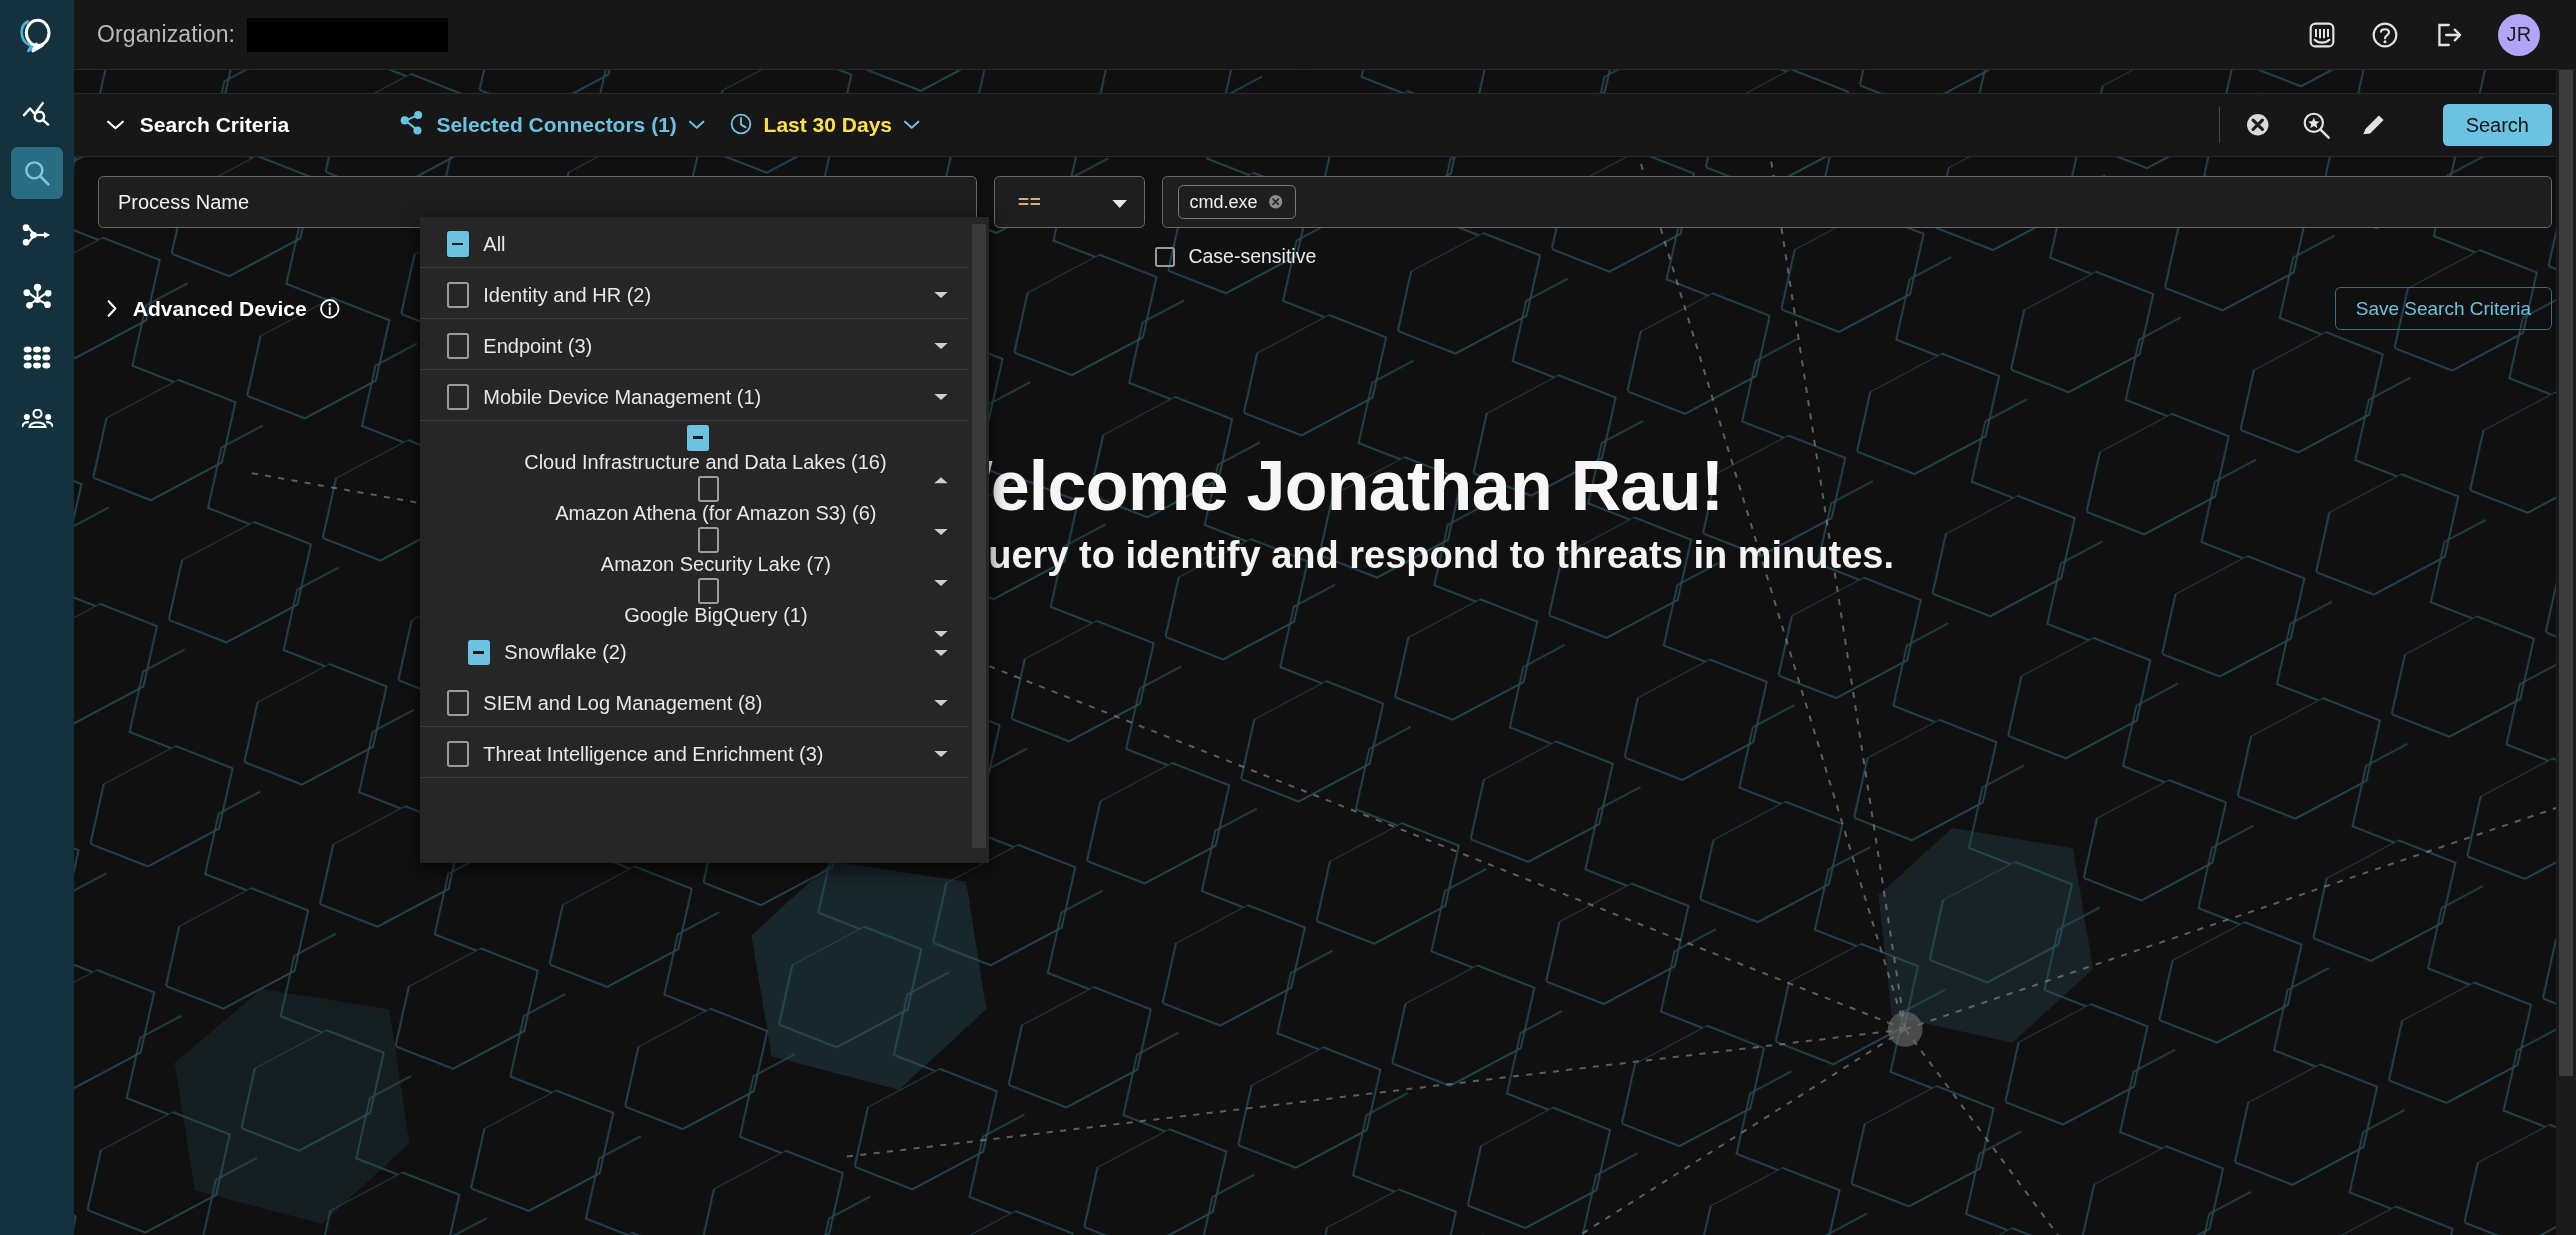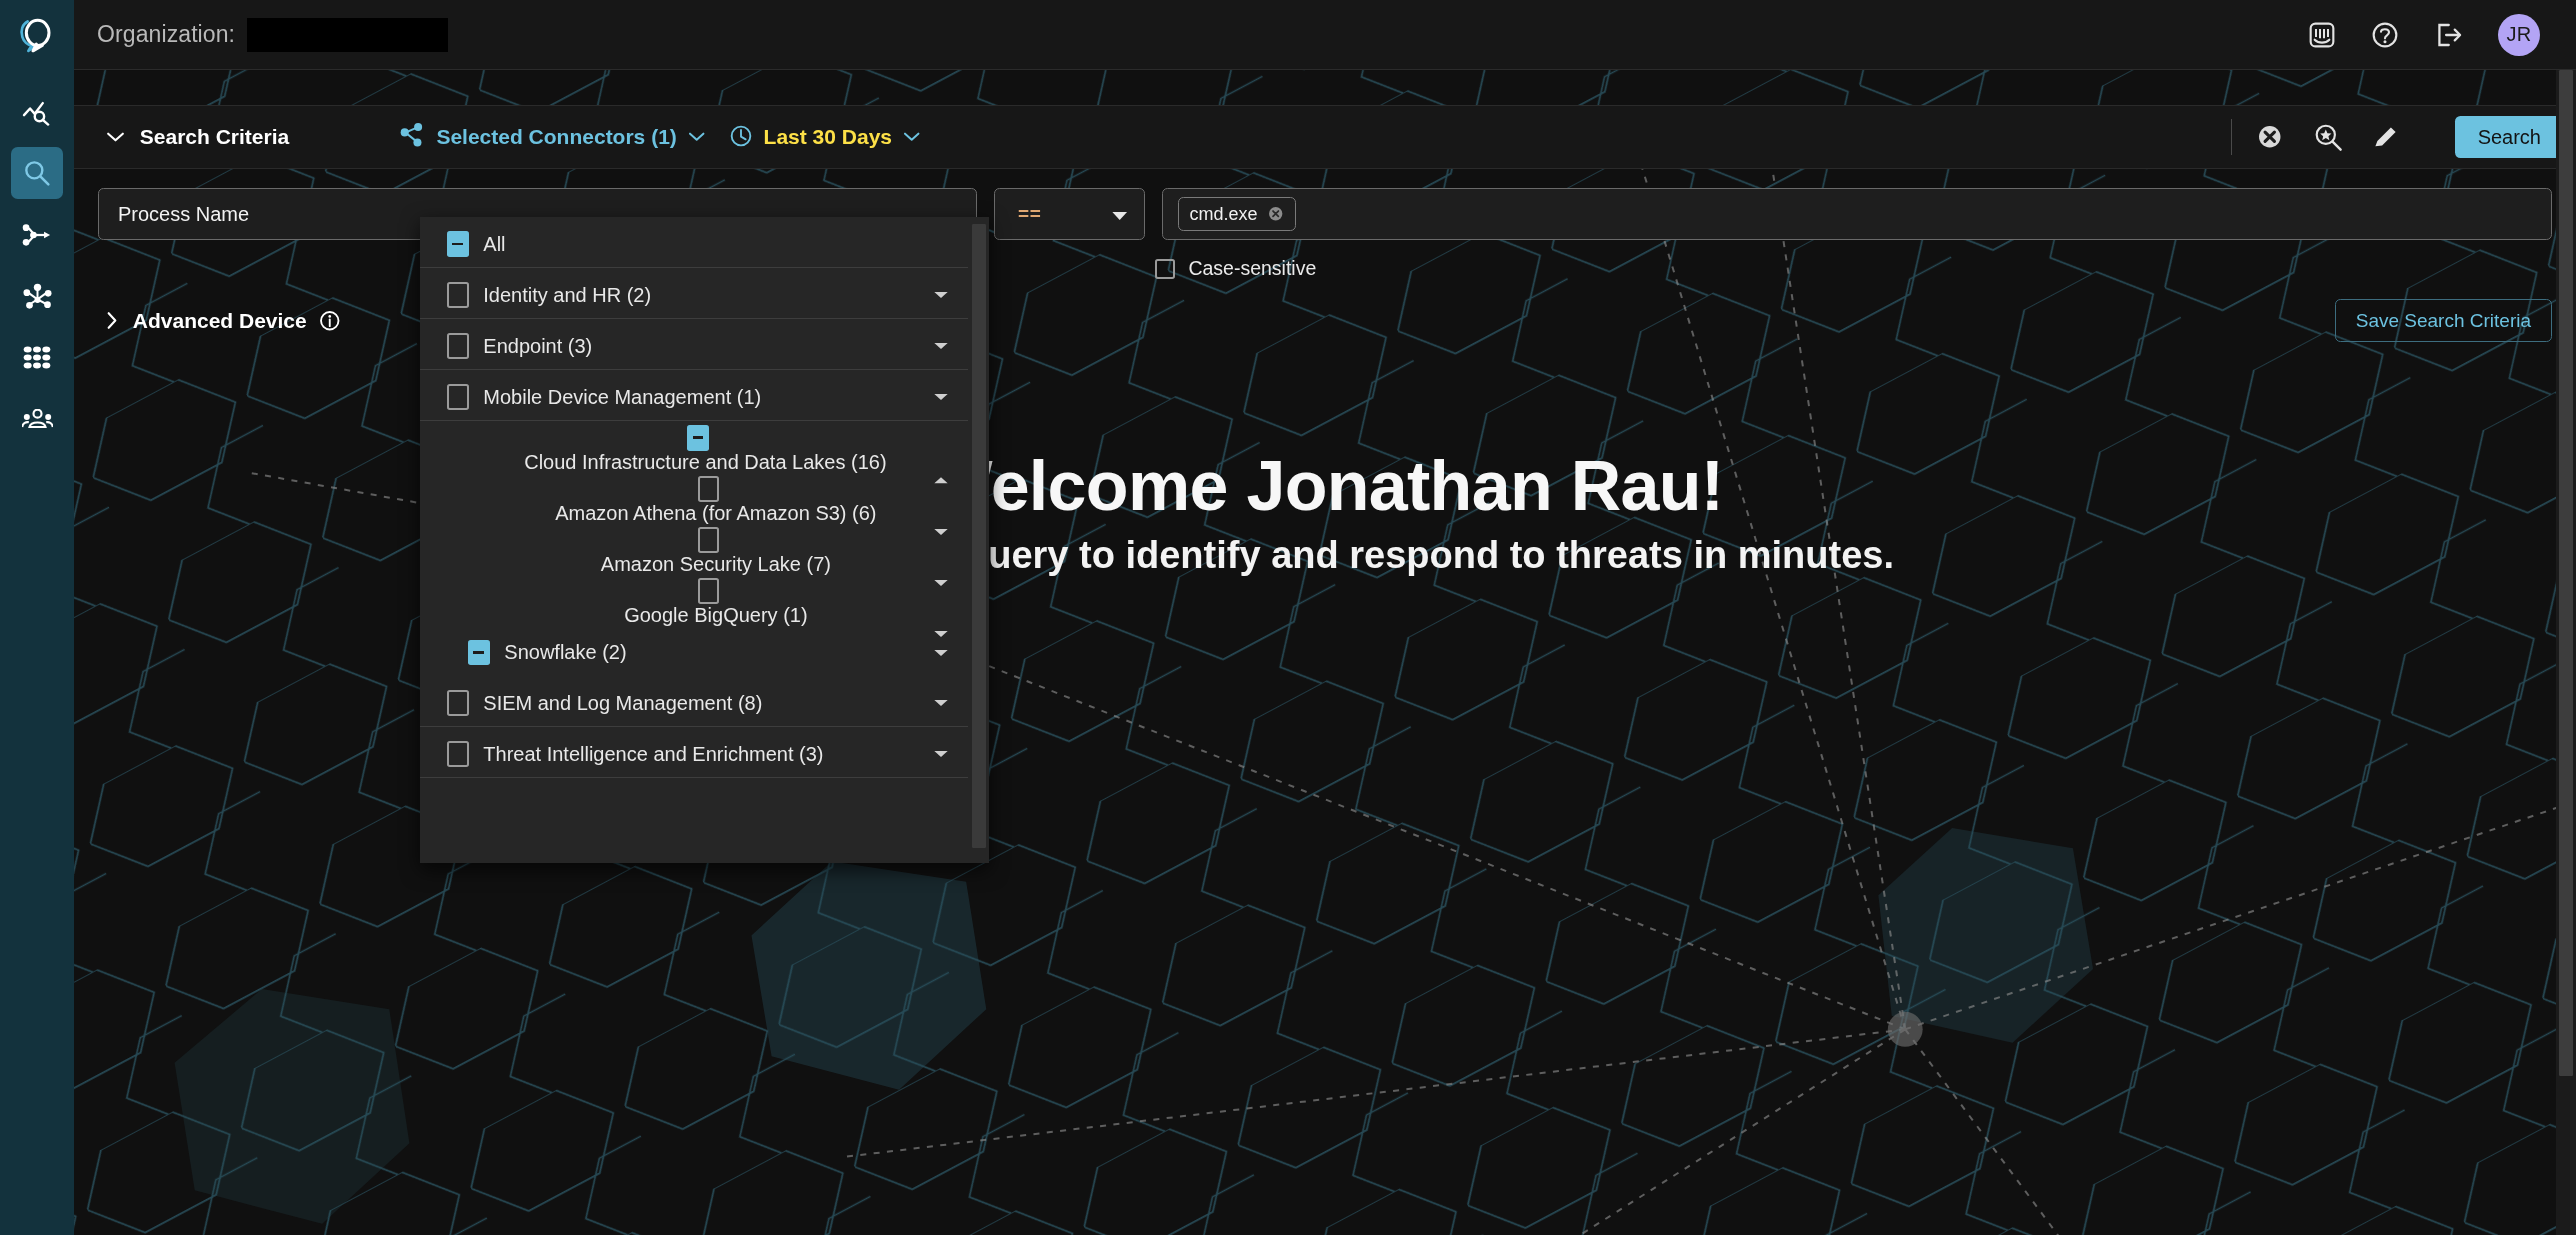--- a/index.html
+++ b/index.html
@@ -60,27 +60,27 @@
     display: flex; align-items: baseline; gap: 12px;
     position: relative; z-index: 20;
   }
   .page-title { color: #fff; font-size: 38px; font-weight: 700; letter-spacing: -0.3px; }
   .page-sub { color: #b5b5b5; font-size: 20px; }
   .learn-more { color: #6cc2e0; font-size: 20px; font-weight: 700; cursor:pointer; text-decoration:none; }
   .ext-icon { margin-left: 6.7px; position: relative; top: 2.7px; cursor:pointer; }
 
   
   .criteria-bar {
-    margin-top: 35px;
+    margin-top: 23px;
     height: 64px;
     background: #171717;
     border-top: 0.7px solid #2a2a2a;
     border-bottom: 0.7px solid #2a2a2a;
     display: flex; align-items: center;
-    padding: 0 12px 0 32px;
+    padding: 0 24px 0 32px;
     position: relative; z-index: 20;
   }
   .chev-btn { cursor:pointer; display:flex; align-items:center; }
   .criteria-label { color: #ffffff; font-size: 21px; font-weight: 700; margin-left: 14.8px; }
   .conn-group { display:flex; align-items:center; margin-left: 111px; gap: 10.7px; cursor:pointer; }
   .conn-text { color:#6cc2e0; font-size:21px; font-weight:700; }
   .time-group { display:flex; align-items:center; margin-left: 24px; gap: 10.7px; cursor:pointer; }
   .time-text { color:#fde047; font-size:21px; font-weight:700; }
   .bar-spacer { flex:1; }
   .bar-divider { width:0.7px; height:36px; background:#4a4a4a; margin-right: 23px; }

